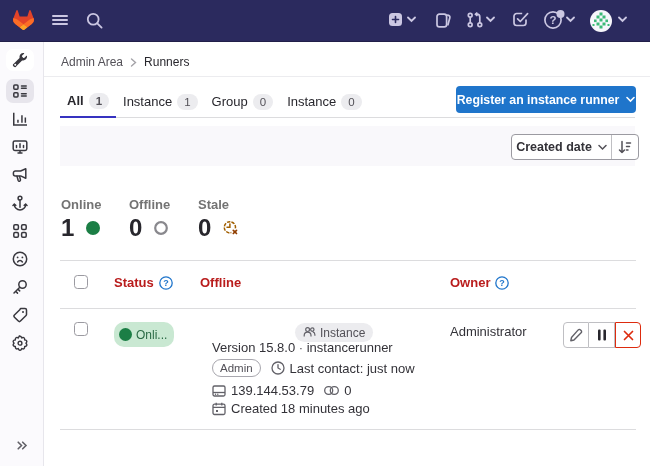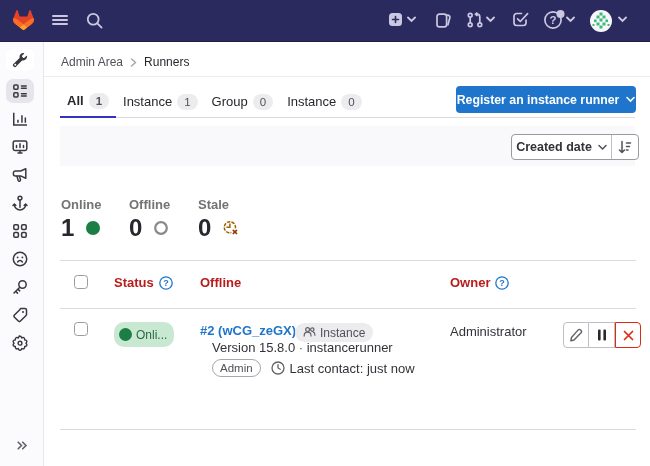--- a/index.html
+++ b/index.html
@@ -311,37 +311,56 @@
         <text x="7" y="10" text-anchor="middle" font-size="9" font-weight="bold" fill="#1f75cb" font-family="Liberation Sans, sans-serif">?</text>
       </svg>
   </div>
   <div class="hborder" style="top:266px"></div>
 
   <div class="checkbox" style="left:30px;top:280px"></div>
   <div class="status-badge">
       <span class="dot"></span>
       <span class="stxt">Onli...</span>
     </div>
-  <div class="runner-link">#2 (wCG_zeGX)</div>
   <div class="instance-badge">
     <svg style="margin-right:4px" width="13" height="13" viewBox="0 0 13 13" fill="none" stroke="#626168" stroke-width="1.2">
         <circle cx="4.6" cy="3.6" r="1.9"></circle>
         <path d="M1.2 10.5v-1a3.4 3.4 0 0 1 6.8 0v1"></path>
         <circle cx="9.3" cy="3.6" r="1.7"></circle>
         <path d="M9.9 5.9a3 3 0 0 1 2 2.8v1"></path>
       </svg>
     Instance</div>
   <div class="owner">Administrator</div>
   <div class="dline" style="top:298px">Version 15.8.0&nbsp;<span style="color:#535158">·</span>&nbsp;instancerunner</div>
   <div class="dline" style="top:317px"><span class="idle-badge">Admin</span>
     <svg style="margin-right:5px" width="14" height="14" viewBox="0 0 14 14" fill="none" stroke="#626168" stroke-width="1.3">
         <circle cx="7" cy="7" r="6"></circle>
         <path d="M7 3.6V7l2.2 1.3" stroke-linecap="round"></path>
       </svg>
     Last contact: just now</div>
+  <div class="dline" style="top:341px">
+    <svg style="margin-right:5px" width="14" height="14" viewBox="0 0 14 14" fill="none" stroke="#626168" stroke-width="1.3">
+        <rect x="1" y="2" width="12" height="10" rx="1.5"></rect>
+        <path d="M1 8.5h12"></path>
+        <circle cx="3.5" cy="10.3" r="0.7" fill="#626168" stroke="none"></circle>
+        <circle cx="5.8" cy="10.3" r="0.7" fill="#626168" stroke="none"></circle>
+      </svg>
+    139.144.53.79
+    <svg style="margin:0 5px 0 10px" width="15" height="9" viewBox="0 0 15 9" fill="none" stroke="#626168" stroke-width="1.3">
+        <rect x="0.7" y="0.7" width="8" height="7.6" rx="3.8"></rect>
+        <rect x="6.3" y="0.7" width="8" height="7.6" rx="3.8"></rect>
+      </svg>
+    0</div>
+  <div class="dline" style="top:359px">
+    <svg style="margin-right:5px" width="14" height="14" viewBox="0 0 14 14" fill="none" stroke="#626168" stroke-width="1.3">
+        <rect x="1" y="2.2" width="12" height="10.3" rx="1.5"></rect>
+        <path d="M1 5.4h12M4.2 0.8v2.8M9.8 0.8v2.8"></path>
+        <path d="M4 8h2v2H4z" fill="#626168" stroke="none"></path>
+      </svg>
+    Created 18 minutes ago</div>
 
   <div id="actions">
     <div class="abtn first">
         <svg width="14" height="14" viewBox="0 0 14 14" fill="none" stroke="#626168" stroke-width="1.4">
           <path d="M9.2 1.9a1.6 1.6 0 0 1 2.3 0l.6.6a1.6 1.6 0 0 1 0 2.3L5 12l-3.2.7L2.5 9.5 9.2 1.9Z" stroke-linejoin="round"></path>
         </svg>
       </div>
     <div class="abtn mid">
         <svg width="10" height="12" viewBox="0 0 10 12" fill="#28272d">
           <rect x="1" y="0.5" width="2.6" height="11" rx="1"></rect>

